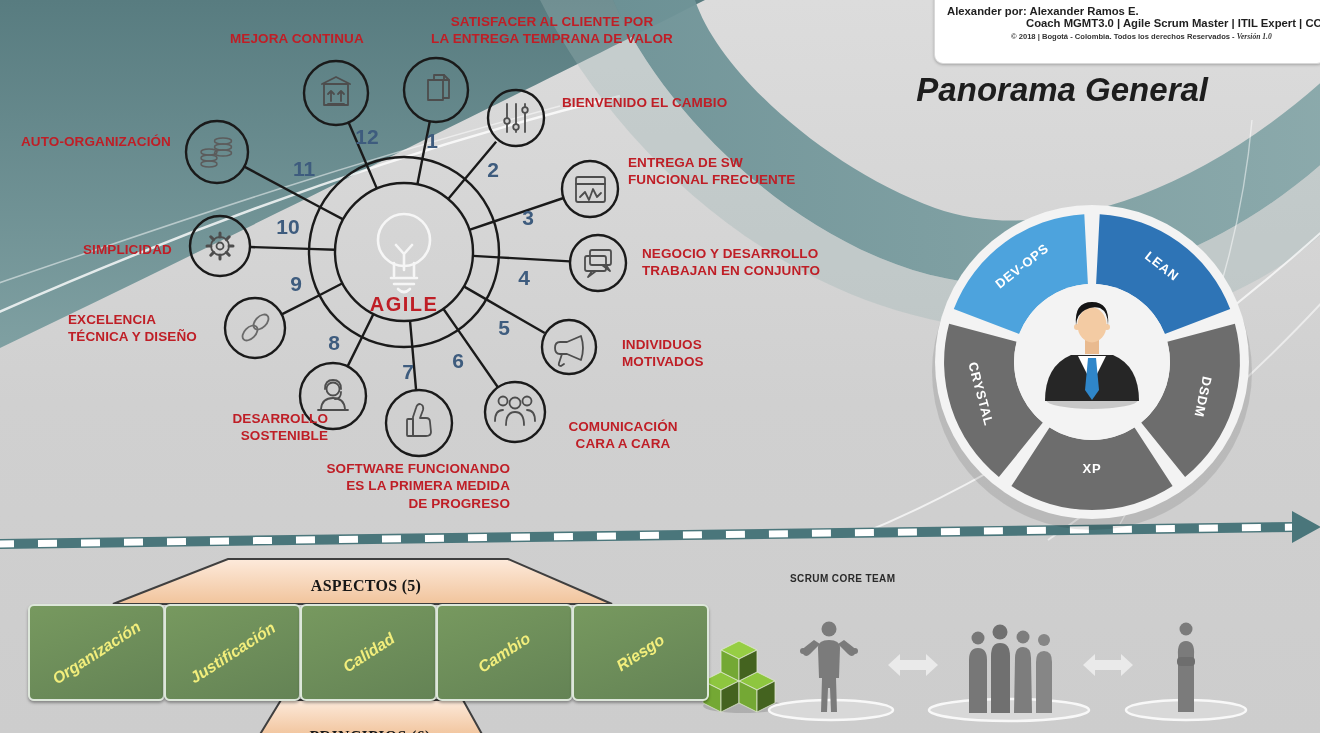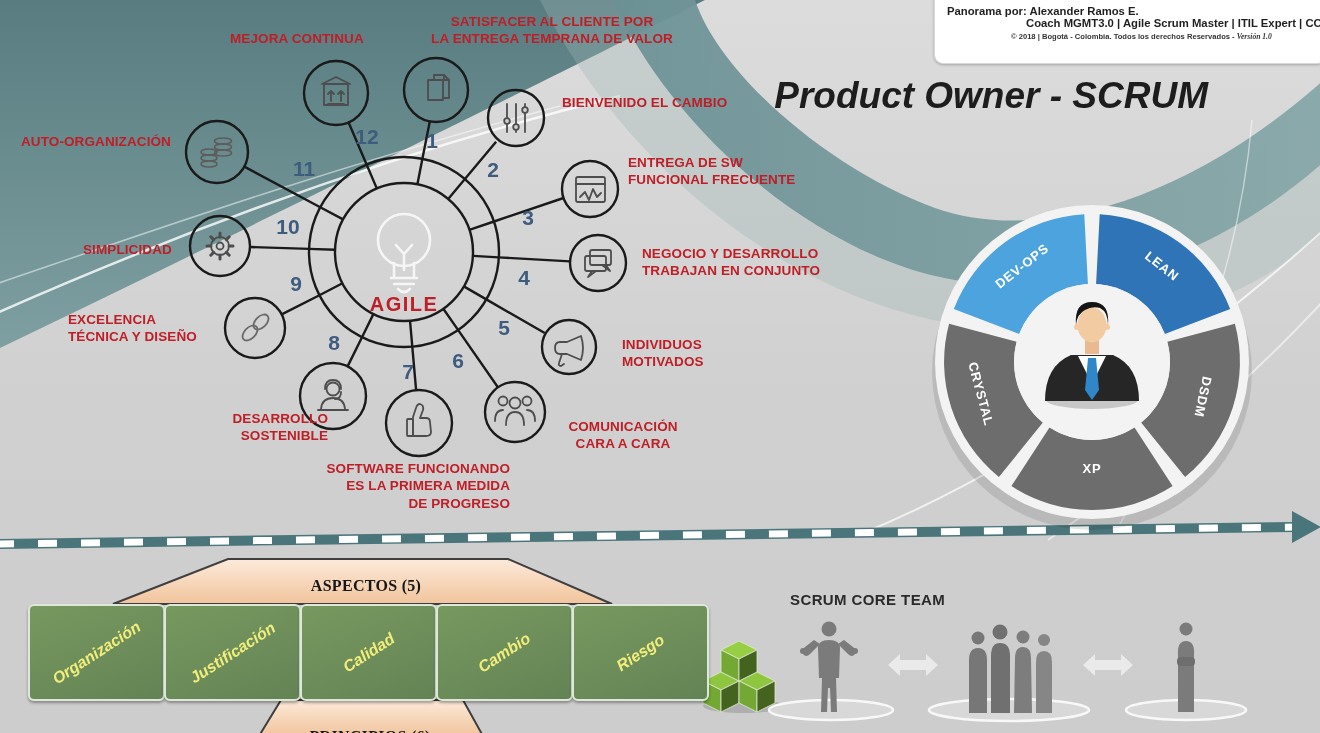--- a/index.html
+++ b/index.html
@@ -19,21 +19,21 @@
   .slide-title .t2{display:block;font-size:37px;line-height:1.1;margin-top:4px;}
   .attr-card{left:934px;top:-10px;width:392px;height:74px;background:#ffffff;
              border:1px solid #d8d8d8;border-radius:9px;box-shadow:0 1px 3px rgba(0,0,0,.25);
              padding:14px 0 0 12px;box-sizing:border-box;font-size:11.3px;font-weight:bold;
              color:#1f1f1f;white-space:nowrap;}
   .attr-cred{margin-left:79px;}
   .attr-copy{margin-left:64px;font-size:7.6px;font-weight:600;margin-top:3px;color:#333;}
   .attr-copy .ver{font-style:italic;font-weight:bold;font-family:Liberation Serif, serif;}
   .band-header{position:absolute;z-index:3;font-weight:bold;font-size:16px;color:#161616;
                text-align:center;letter-spacing:.3px;font-family:Liberation Serif, serif;}
-  .scrum-header{left:790px;top:591px;font-weight:bold;font-size:15px;color:#2a2a2a;letter-spacing:.4px;}
+  .scrum-header{left:790px;top:573px;font-weight:bold;font-size:10px;color:#2a2a2a;letter-spacing:.4px;}
   .aspect-card{position:absolute;z-index:2;top:604px;width:133px;height:93px;
                background:linear-gradient(160deg,#77995f 0%,#648355 100%);
                border:2px solid #dde7da;border-radius:6px;box-shadow:0 2px 3px rgba(0,0,0,.35);
                display:flex;align-items:center;justify-content:center;}
   .aspect-card span{transform:rotate(-33deg);font-style:italic;font-weight:bold;
                     font-size:16px;color:#f2ee7c;white-space:nowrap;}
 </style>
 </head>
 <body>
 
@@ -248,29 +248,29 @@
       <path d="M1178,712 L1178,655 Q1177,641 1186,641 Q1195,641 1194,655 L1194,712 Z"></path>
       <rect x="1177" y="657" width="18" height="9" rx="4" fill="#6e6e6e"></rect>
     </g>
 
     <path d="M888,665 L900,654 L900,660 L926,660 L926,654 L938,665 L926,676 L926,670 L900,670 L900,676 Z" fill="#ebebeb" opacity=".95"></path>
     <path d="M1083,665 L1095,654 L1095,660 L1121,660 L1121,654 L1133,665 L1121,676 L1121,670 L1095,670 L1095,676 Z" fill="#ebebeb" opacity=".95"></path>
   </g>
 </svg>
 
 <div class="ov attr-card">
-  <div><span>Panorama por:</span>
+  <div><span>Alexander por:</span>
     <span>Alexander Ramos E.</span></div>
   <div class="attr-cred">Coach MGMT3.0 | Agile Scrum Master | ITIL Expert | COBIT</div>
   <div class="attr-copy"><span>© 2018 | Bogotá - Colombia. Todos los derechos Reservados -</span>
     <span class="ver">Versión 1.0</span></div>
 </div>
 
 <div class="ov slide-title">
-  <span class="t2">Product Owner - SCRUM</span>
+  <span class="t1">Panorama General</span>
 </div>
 
 <div class="red-label" style="left:402px;top:13px;width:300px;text-align:center">SATISFACER AL CLIENTE POR
 LA ENTREGA TEMPRANA DE VALOR</div>
 <div class="red-label" style="left:562px;top:94px">BIENVENIDO EL CAMBIO</div>
 <div class="red-label" style="left:642px;top:245px">NEGOCIO Y DESARROLLO
 TRABAJAN EN CONJUNTO</div>
 <div class="red-label" style="left:628px;top:154px">ENTREGA DE SW
 FUNCIONAL FRECUENTE</div>
 <div class="red-label" style="left:622px;top:336px">INDIVIDUOS

